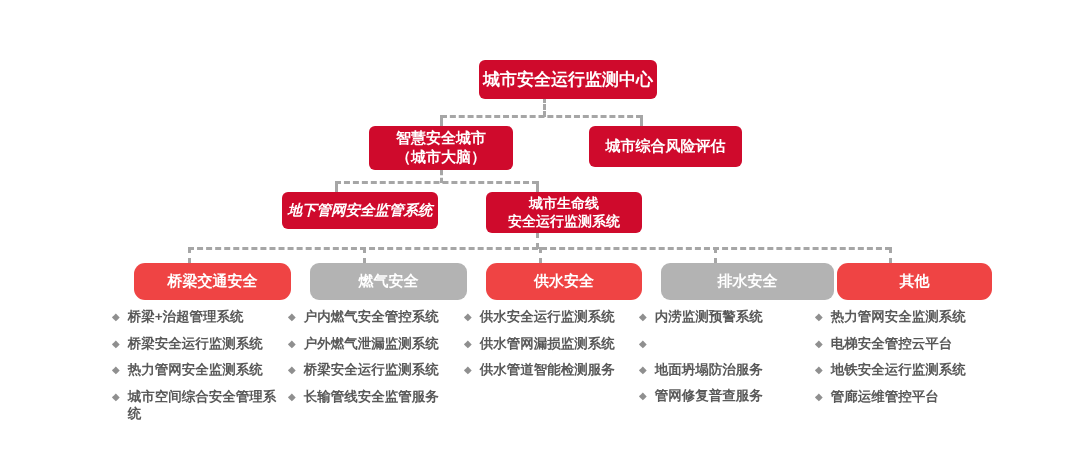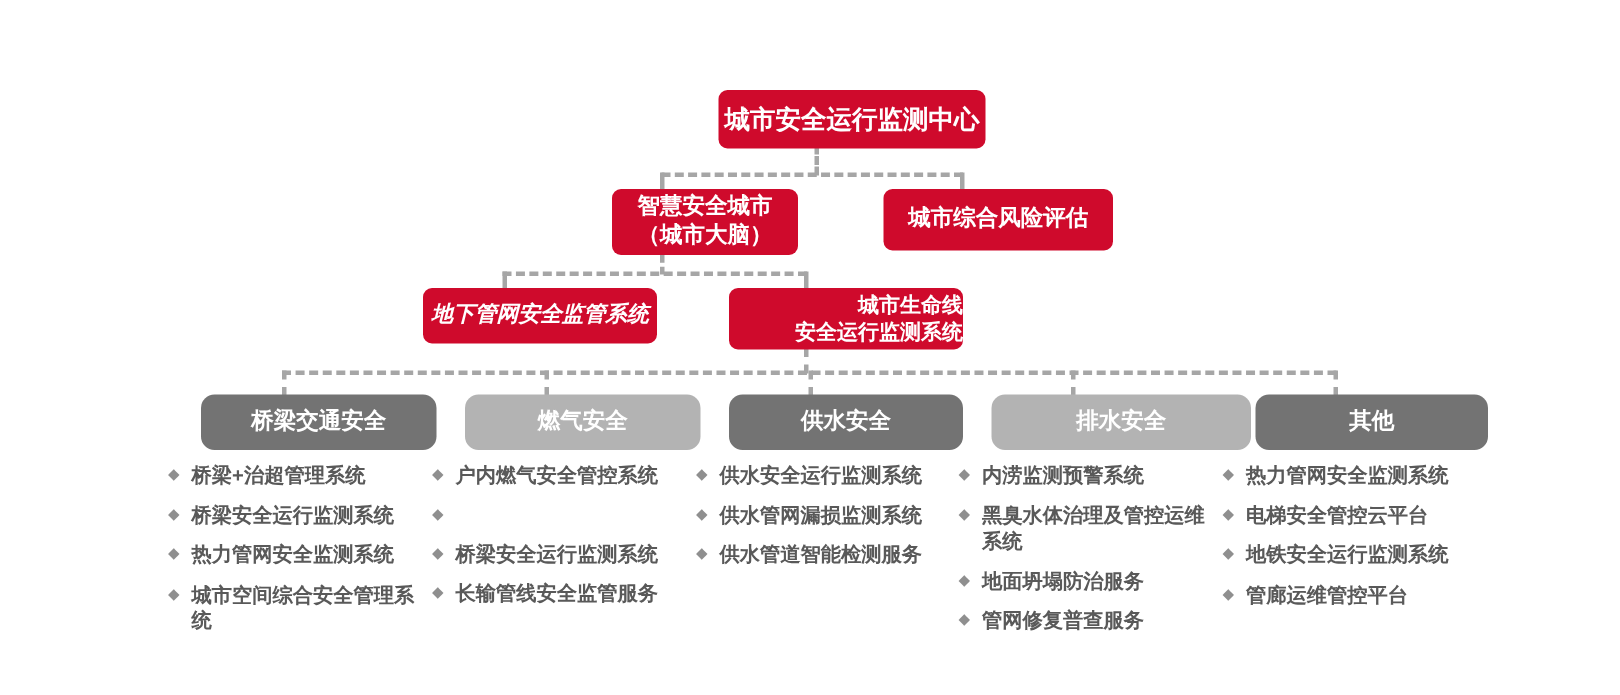--- a/index.html
+++ b/index.html
@@ -3,33 +3,33 @@
 <meta charset="utf-8">
 <style>
   html,body{margin:0;padding:0;background:#fff;}
   body{font-family:"Liberation Sans","DejaVu Sans",sans-serif;}
   #stage{position:relative;width:1080px;height:463px;background:#ffffff;overflow:hidden;}
 
   .box{position:absolute;display:flex;flex-direction:column;align-items:center;justify-content:center;
        text-align:center;font-weight:bold;color:#fff;border-radius:6px;line-height:1.25;margin-left:24px;}
   .red{background:#cf0a2c;}
   .hdr{border-radius:9px;}
-  .blue{background:#737373;}
+  .blue{background:#ef4444;border-radius:11px;}
   .gray{background:#b3b3b3;}
 
   .vline{position:absolute;width:0;border-left:3px dashed #a6a6a6;}
   .hline{position:absolute;height:0;border-top:3px dashed #a6a6a6;}
 
   .col{position:absolute;width:176px;}
   .item{display:flex;align-items:flex-start;gap:8px;margin-bottom:9px;
         font-size:13.5px;font-weight:bold;color:#595959;line-height:1.3;}
   .diamond{color:#8f8f8f;font-size:10px;line-height:1.7;flex:0 0 auto;}
   .item-text{display:block;max-width:150px;}
 
-  .fs17{font-size:17px;} .fs15{font-size:15px;} .fs14{font-size:14.5px;font-style:italic;} .fs13{font-size:14px;align-items:flex-end;}
+  .fs17{font-size:17px;} .fs15{font-size:15px;} .fs14{font-size:14.5px;font-style:italic;} .fs13{font-size:14px;}
   .two-line span{display:block;}
 </style>
 </head>
 <body>
 
 <div id="stage">
 
   <div class="vline" style="left:543px;top:97px;height:20px;"></div>
   <div class="hline" style="left:441px;top:115px;width:201px;"></div>
   <div class="vline" style="left:440px;top:115px;height:12px;"></div>
@@ -43,21 +43,21 @@
   <div class="vline" style="left:536px;top:232px;height:17px;"></div>
   <div class="hline" style="left:188px;top:247px;width:703px;"></div>
   <div class="vline" style="left:188px;top:247px;height:17px;"></div>
   <div class="vline" style="left:363px;top:247px;height:17px;"></div>
   <div class="vline" style="left:539px;top:247px;height:17px;"></div>
   <div class="vline" style="left:714px;top:247px;height:17px;"></div>
   <div class="vline" style="left:889px;top:247px;height:17px;"></div>
 
   <div class="box red fs17" style="left:455px;top:60px;width:178px;height:39px;">城市安全运行监测中心</div>
 
-  <div class="box red fs15 two-line" style="left:384px;top:126px;width:124px;height:44px;">
+  <div class="box red fs15 two-line" style="left:345px;top:126px;width:144px;height:44px;">
     <span>智慧安全城市</span>
     <span>（城市大脑）</span>
   </div>
   <div class="box red fs15" style="left:565px;top:126px;width:153px;height:41px;">城市综合风险评估</div>
 
   <div class="box red fs14" style="left:258px;top:192px;width:156px;height:37px;">地下管网安全监管系统</div>
   <div class="box red fs13 two-line" style="left:462px;top:192px;width:156px;height:41px;">
     <span>城市生命线</span>
     <span>安全运行监测系统</span>
   </div>
@@ -87,20 +87,21 @@
     </div>
   </div>
 
   <div class="col" style="left:288px;top:308px;">
     <div class="item">
       <span class="diamond">◆</span>
       <span class="item-text">户内燃气安全管控系统</span>
     </div>
     <div class="item">
       <span class="diamond">◆</span>
+      <span class="item-text">户外燃气泄漏监测系统</span>
     </div>
     <div class="item">
       <span class="diamond">◆</span>
       <span class="item-text">桥梁安全运行监测系统</span>
     </div>
     <div class="item">
       <span class="diamond">◆</span>
       <span class="item-text">长输管线安全监管服务</span>
     </div>
   </div>
@@ -120,21 +121,20 @@
     </div>
   </div>
 
   <div class="col" style="left:639px;top:308px;">
     <div class="item">
       <span class="diamond">◆</span>
       <span class="item-text">内涝监测预警系统</span>
     </div>
     <div class="item">
       <span class="diamond">◆</span>
-      <span class="item-text">黑臭水体治理及管控运维系统</span>
     </div>
     <div class="item">
       <span class="diamond">◆</span>
       <span class="item-text">地面坍塌防治服务</span>
     </div>
     <div class="item">
       <span class="diamond">◆</span>
       <span class="item-text">管网修复普查服务</span>
     </div>
   </div>

